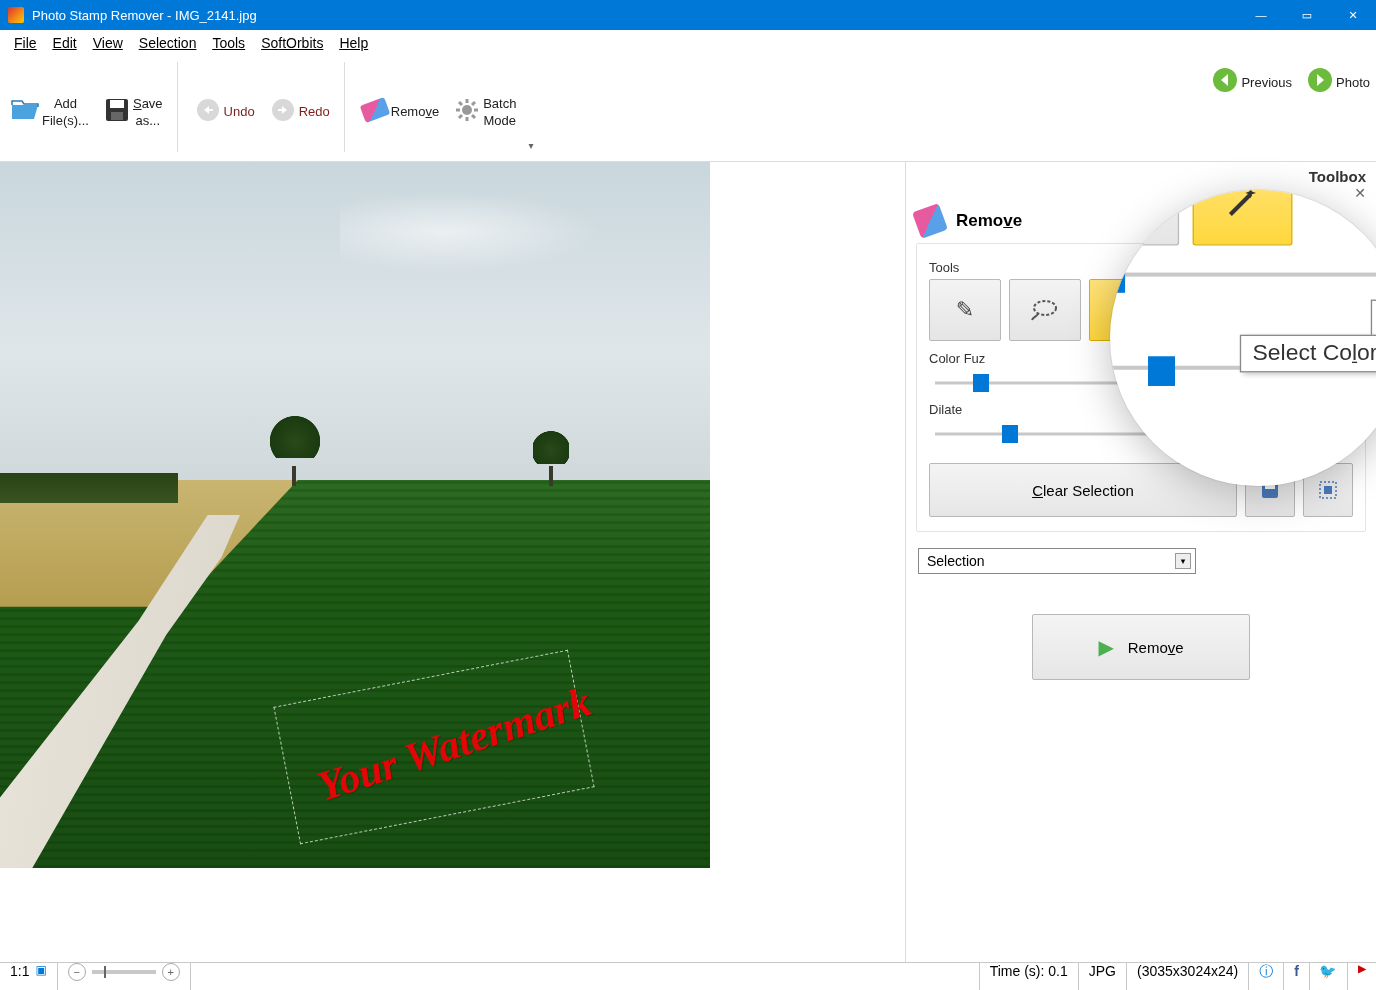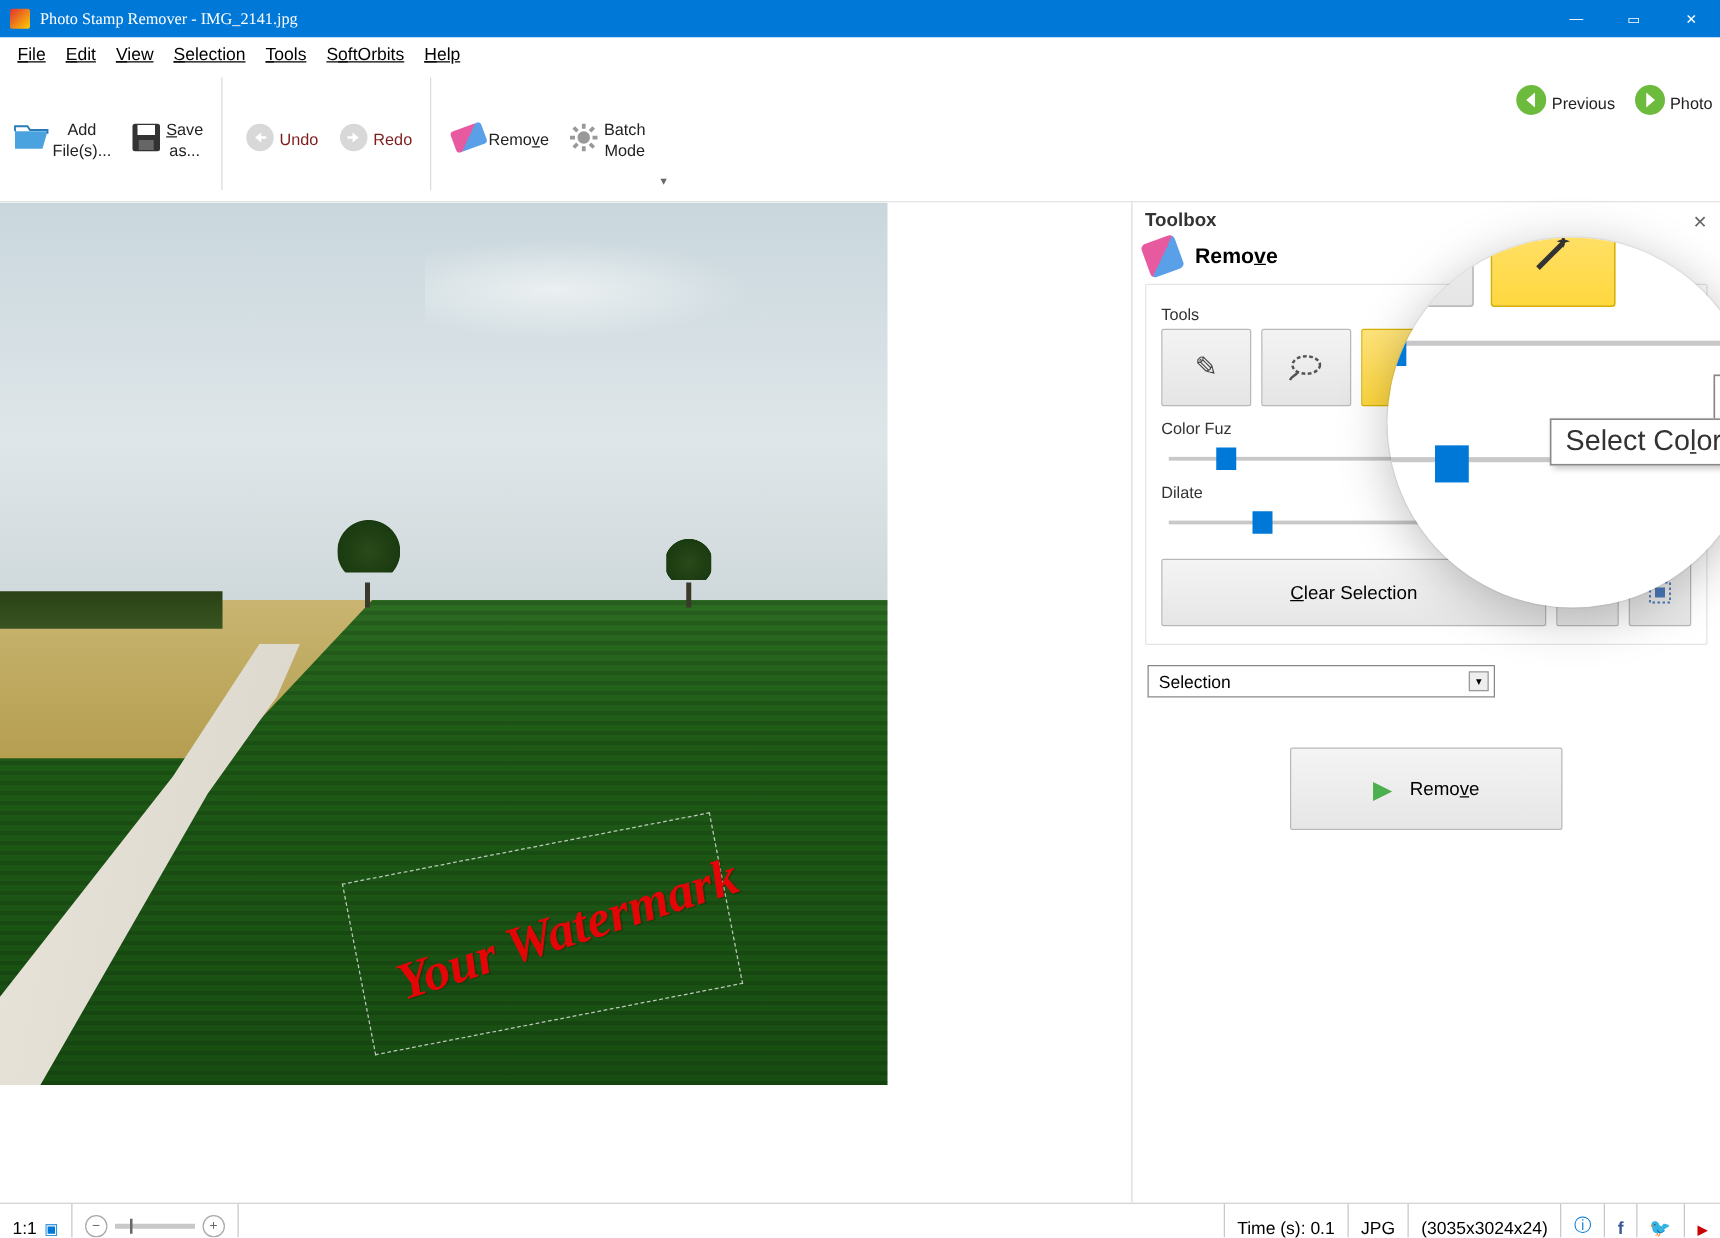--- a/index.html
+++ b/index.html
@@ -1,21 +1,21 @@
 <!DOCTYPE html>
 <html><head>
 <meta charset="utf-8">
 <style>
 * { margin: 0; padding: 0; box-sizing: border-box; font-family: "Segoe UI", Tahoma, sans-serif; }
 html, body { width: 1376px; height: 990px; overflow: hidden; background: #fff; }
 
 
 .title-bar { height: 30px; background: #0078d7; display: flex; align-items: center; color: #fff; font-size: 13px; }
 .title-bar .app-icon { width: 16px; height: 16px; margin: 0 8px; background: linear-gradient(135deg,#d33,#fc0); border-radius:2px;}
-.title-bar .title-text { flex: 0 0 auto; font-family: Liberation Serif, serif; }
+.title-bar .title-text { flex: 0 0 auto; }
 .title-bar .spacer { flex: 1; }
 .win-btn { width: 46px; height: 30px; display:flex; align-items:center; justify-content:center; color:#fff; font-size:11px;}
 
 
 .menu-bar { height: 26px; background:#fff; display:flex; align-items:center; padding:0 6px; font-size:14px; border-bottom:0px;}
 .menu-item { padding:2px 8px;text-decoration:underline; }
 .menu-item u { text-decoration: underline; }
 
 
 .toolbar { height: 106px; background:#fff; border-bottom:1px solid #dcdcdc; display:flex; align-items:flex-start; padding-top:6px;}
@@ -41,21 +41,21 @@
 .tree {position:absolute; top:36%; width:50px; height:70px;}
 .tree .trunk{position:absolute;left:45%;bottom:0;width:4px;height:20px;background:#3a3a2a;}
 .tree .crown{position:absolute;left:0;top:0;width:100%;height:60%;background:radial-gradient(circle at 50% 60%,#2a4a1a 0%,#1a3a10 70%,transparent 72%);}
 .tree.t1{left:38%;top:36%;} .tree.t2{left:75%;top:38%;width:36px;height:56px;}
 .bushes{position:absolute;left:0;top:44%;width:25%;height:30px;background:linear-gradient(#2a4216,#385420);}
 .watermark { position:absolute; left:44%; top:79%; transform:rotate(-18deg); font-family:"Brush Script MT","Segoe Script",cursive; font-size:42px; font-weight:bold; font-style:italic; color:#e40606; text-shadow:1px 1px 0 rgba(0,0,0,.2);}
 .sel-outline { position:absolute; left:40%; top:73%; width:300px; height:140px; border:1px dashed rgba(255,255,255,.7); transform:rotate(-11deg);}
 
 
 .panel { flex:1; background:#fff; border-left:1px solid #dcdcdc; font-size:14px; position:relative;}
-.panel-header{display:flex;align-items:flex-end;justify-content:space-between;padding:6px 10px 6px 10px;font-weight:600;font-size:15px;color:#333;}
+.panel-header{display:flex;align-items:flex-end;justify-content:space-between;padding:6px 10px 6px 10px;font-weight:600;font-size:15px;color:#333;flex-direction:column;}
 .panel-header .x{font-size:14px;color:#666;font-weight:400;}
 .panel-section{margin:6px 10px 16px 10px; border:1px solid #e4e4e4; border-radius:2px; padding:10px 12px 14px 12px; background:#fff;}
 .sec-title{display:flex;align-items:center;gap:12px;margin:0 10px 8px 10px;}
 .sec-title .eraser-icon{width:28px;height:28px;transform:rotate(-20deg);background:linear-gradient(135deg,#e85aa0 0 50%,#5aa0e8 50% 100%);border-radius:4px;}
 .sec-title .title-lbl{font-weight:700;font-size:17px;}
 .field-label{font-size:13px; color:#333; margin:6px 0 4px 0;}
 .tool-row{display:flex;gap:8px;align-items:center;margin-bottom:10px;}
 .tool-cell{width:72px;height:62px;border:1px solid #b8b8b8;background:linear-gradient(#f3f3f3,#e5e5e5);display:flex;align-items:center;justify-content:center;font-size:22px;color:#444;border-radius:2px;}
 .tool-cell.selected{background:linear-gradient(#ffe37a,#ffd83e);border-color:#d9b100;}
 .tool-cell.stamp{margin-left:auto;width:76px;}
@@ -82,21 +82,21 @@
 .mag-cell.selected{background:linear-gradient(#ffe37a,#ffd83e);border-color:#d9b100;}
 .mag-slider{margin:20px 18px 0 18px;}
 .mag-numbox{position:absolute;right:22px;top:118px;width:44px;height:30px;border:1px solid #888;background:#fff;text-align:center;font-size:15px;line-height:28px;}
 .tooltip{position:absolute;right:52px;top:144px;background:#fff;border:1px solid #8a8a8a;box-shadow:2px 2px 4px rgba(0,0,0,.25);padding:3px 8px;font-size:17px;color:#333;}
 .mag-slider2{margin:44px 18px 0 18px;}
 .mag-slider .track,.mag-slider2 .track{height:3px;background:#c8c8c8;}
 .mag-slider .thumb,.mag-slider2 .thumb{width:20px;height:22px;background:#0078d7;position:relative;top:-10px;}
 
 
 .status{height:28px;border-top:1px solid #c8c8c8;display:flex;align-items:center;font-size:14px;background:#fff;}
-.status .seg{padding:0 10px;border-left:1px solid #c8c8c8;height:100%;display:flex;align-items:flex-end;gap:6px;}
+.status .seg{padding:0 10px;border-left:1px solid #c8c8c8;height:100%;display:flex;align-items:flex-start;gap:6px;}
 .status .seg:first-child{border-left:0;}
 .status .social{color:#0078d7;font-size:14px;min-width:24px;justify-content:center;}
 .zoom-widget{display:flex;align-items:center;gap:6px;}
 .zoom-widget .track{width:64px;height:4px;background:#c8c8c8;position:relative;}
 .zoom-widget .track::after{content:"";position:absolute;left:12px;top:-4px;width:2px;height:12px;background:#666;}
 .circle-btn{width:18px;height:18px;border:1px solid #aaa;border-radius:50%;display:flex;align-items:center;justify-content:center;font-size:11px;color:#666;background:#fff;}
 .ratio-icon{color:#0078d7;font-size:12px;}
 u{text-decoration:underline;}
 </style>
 </head>

